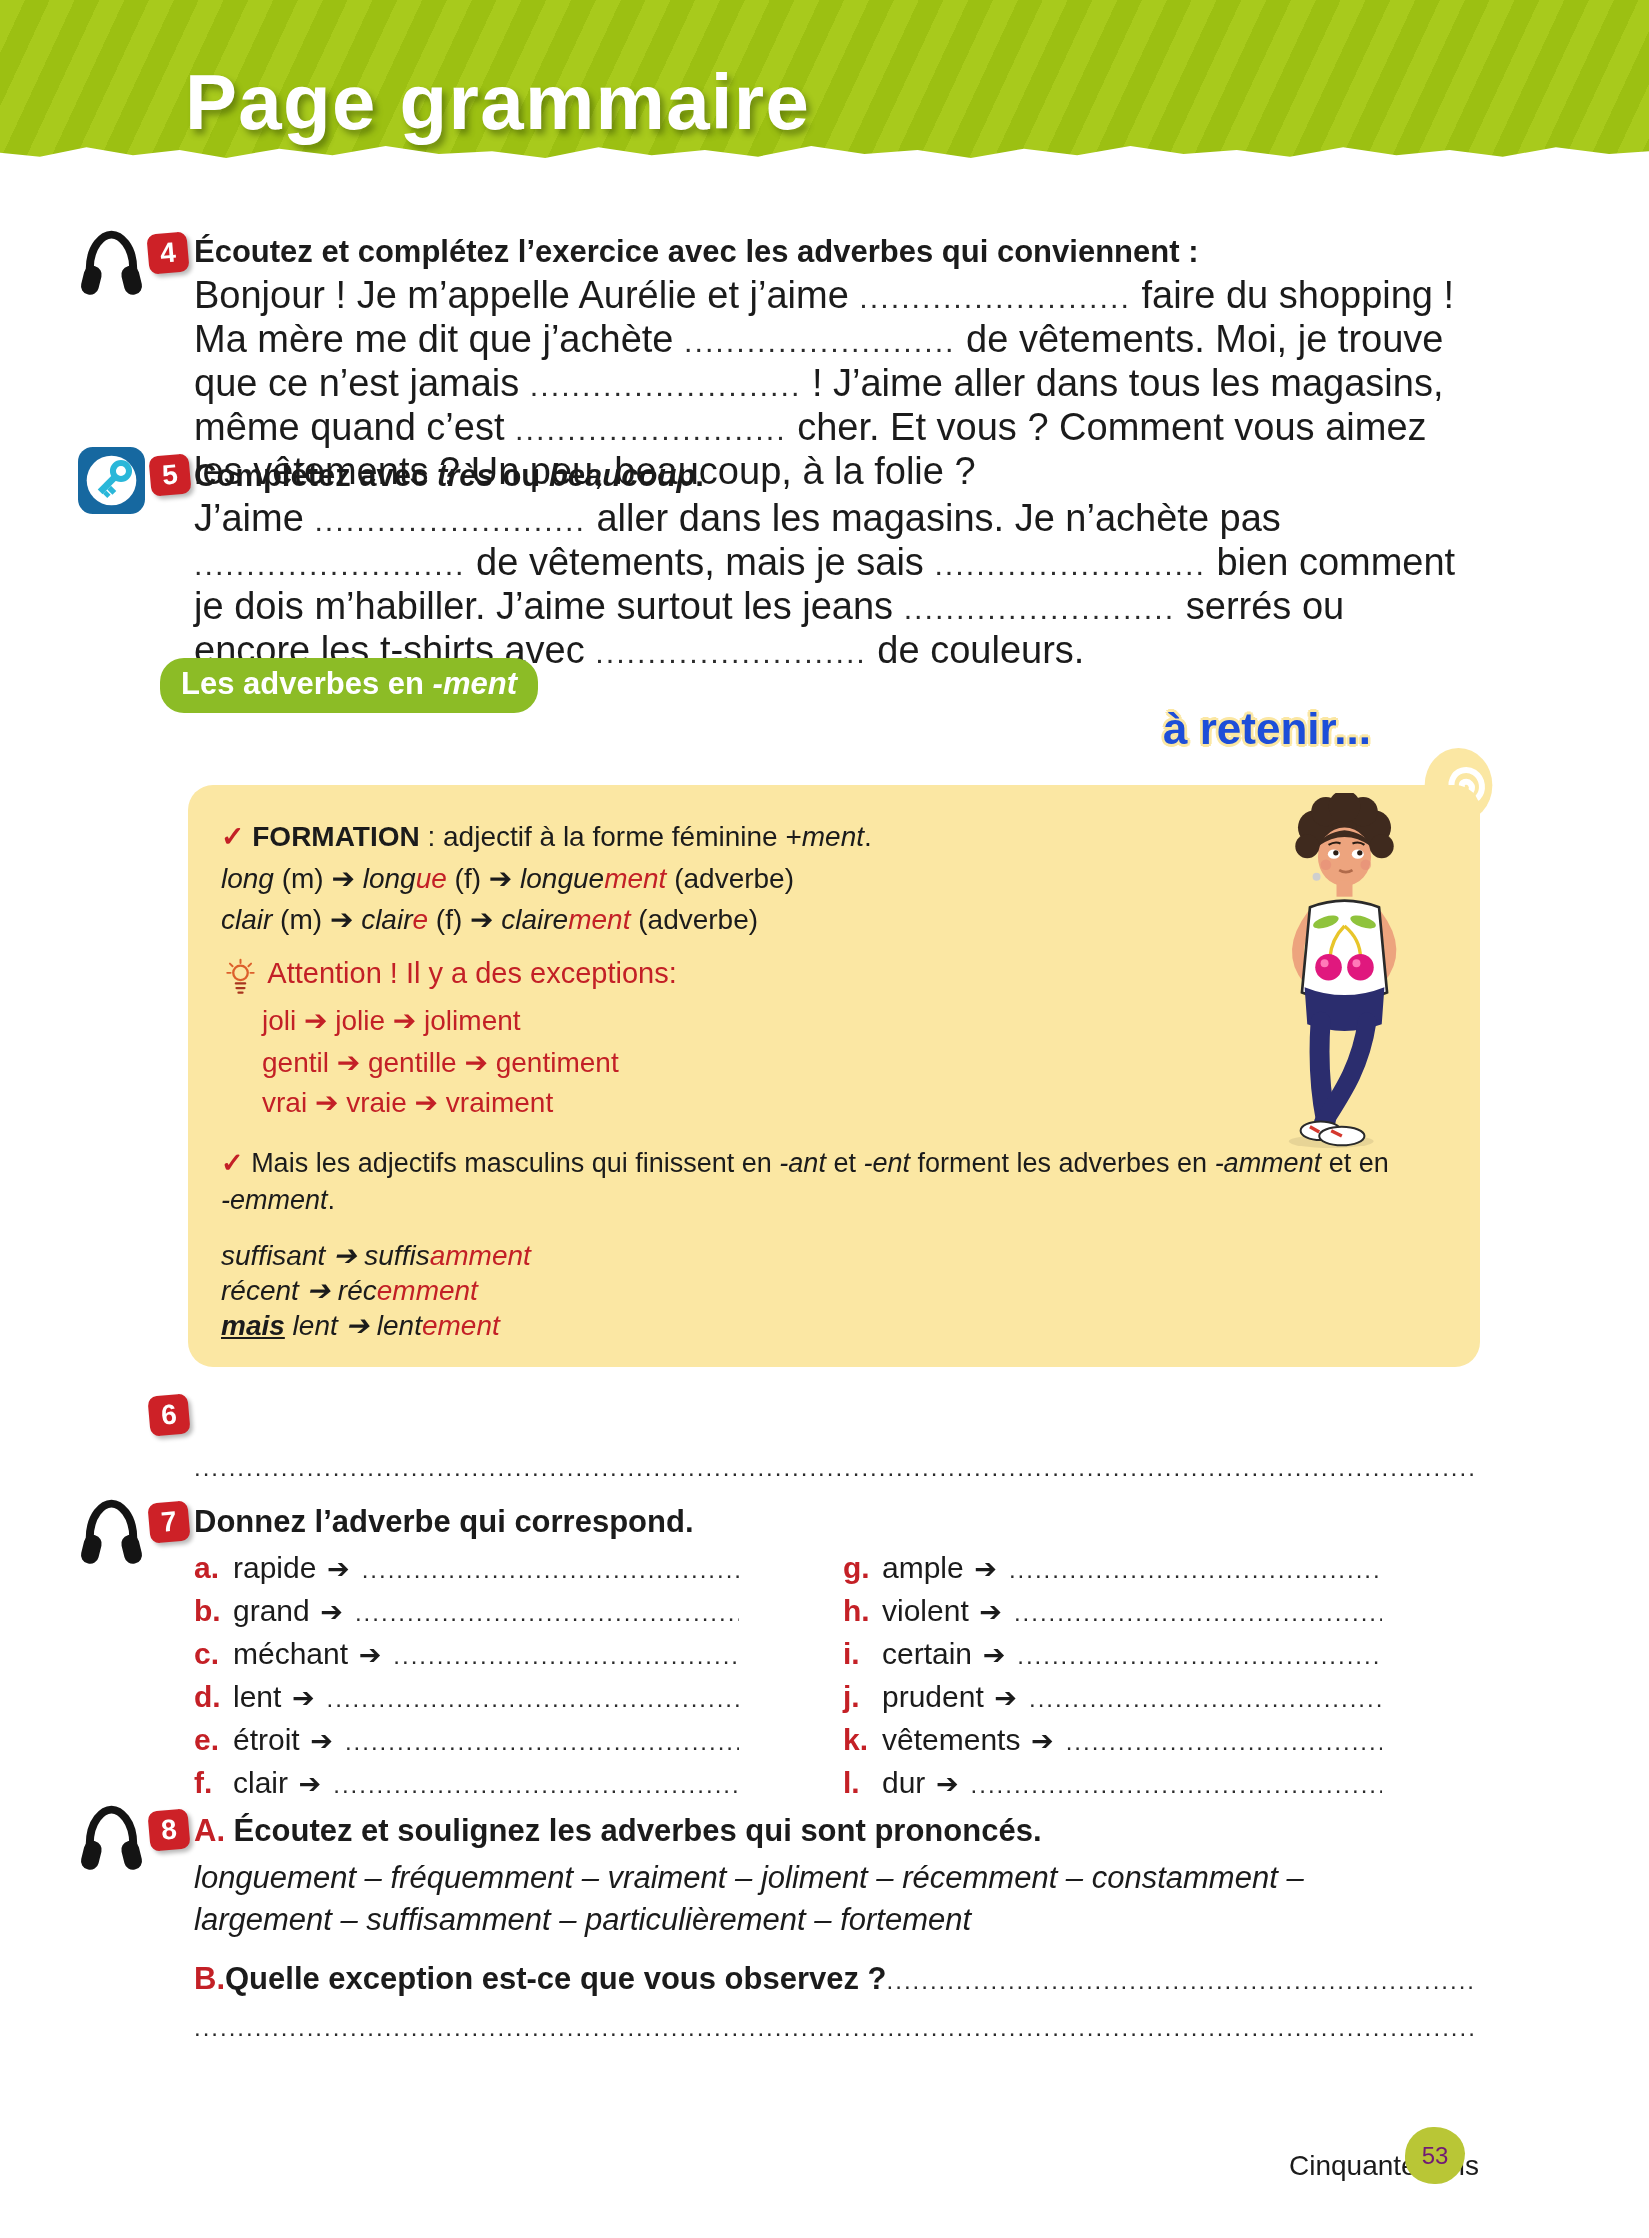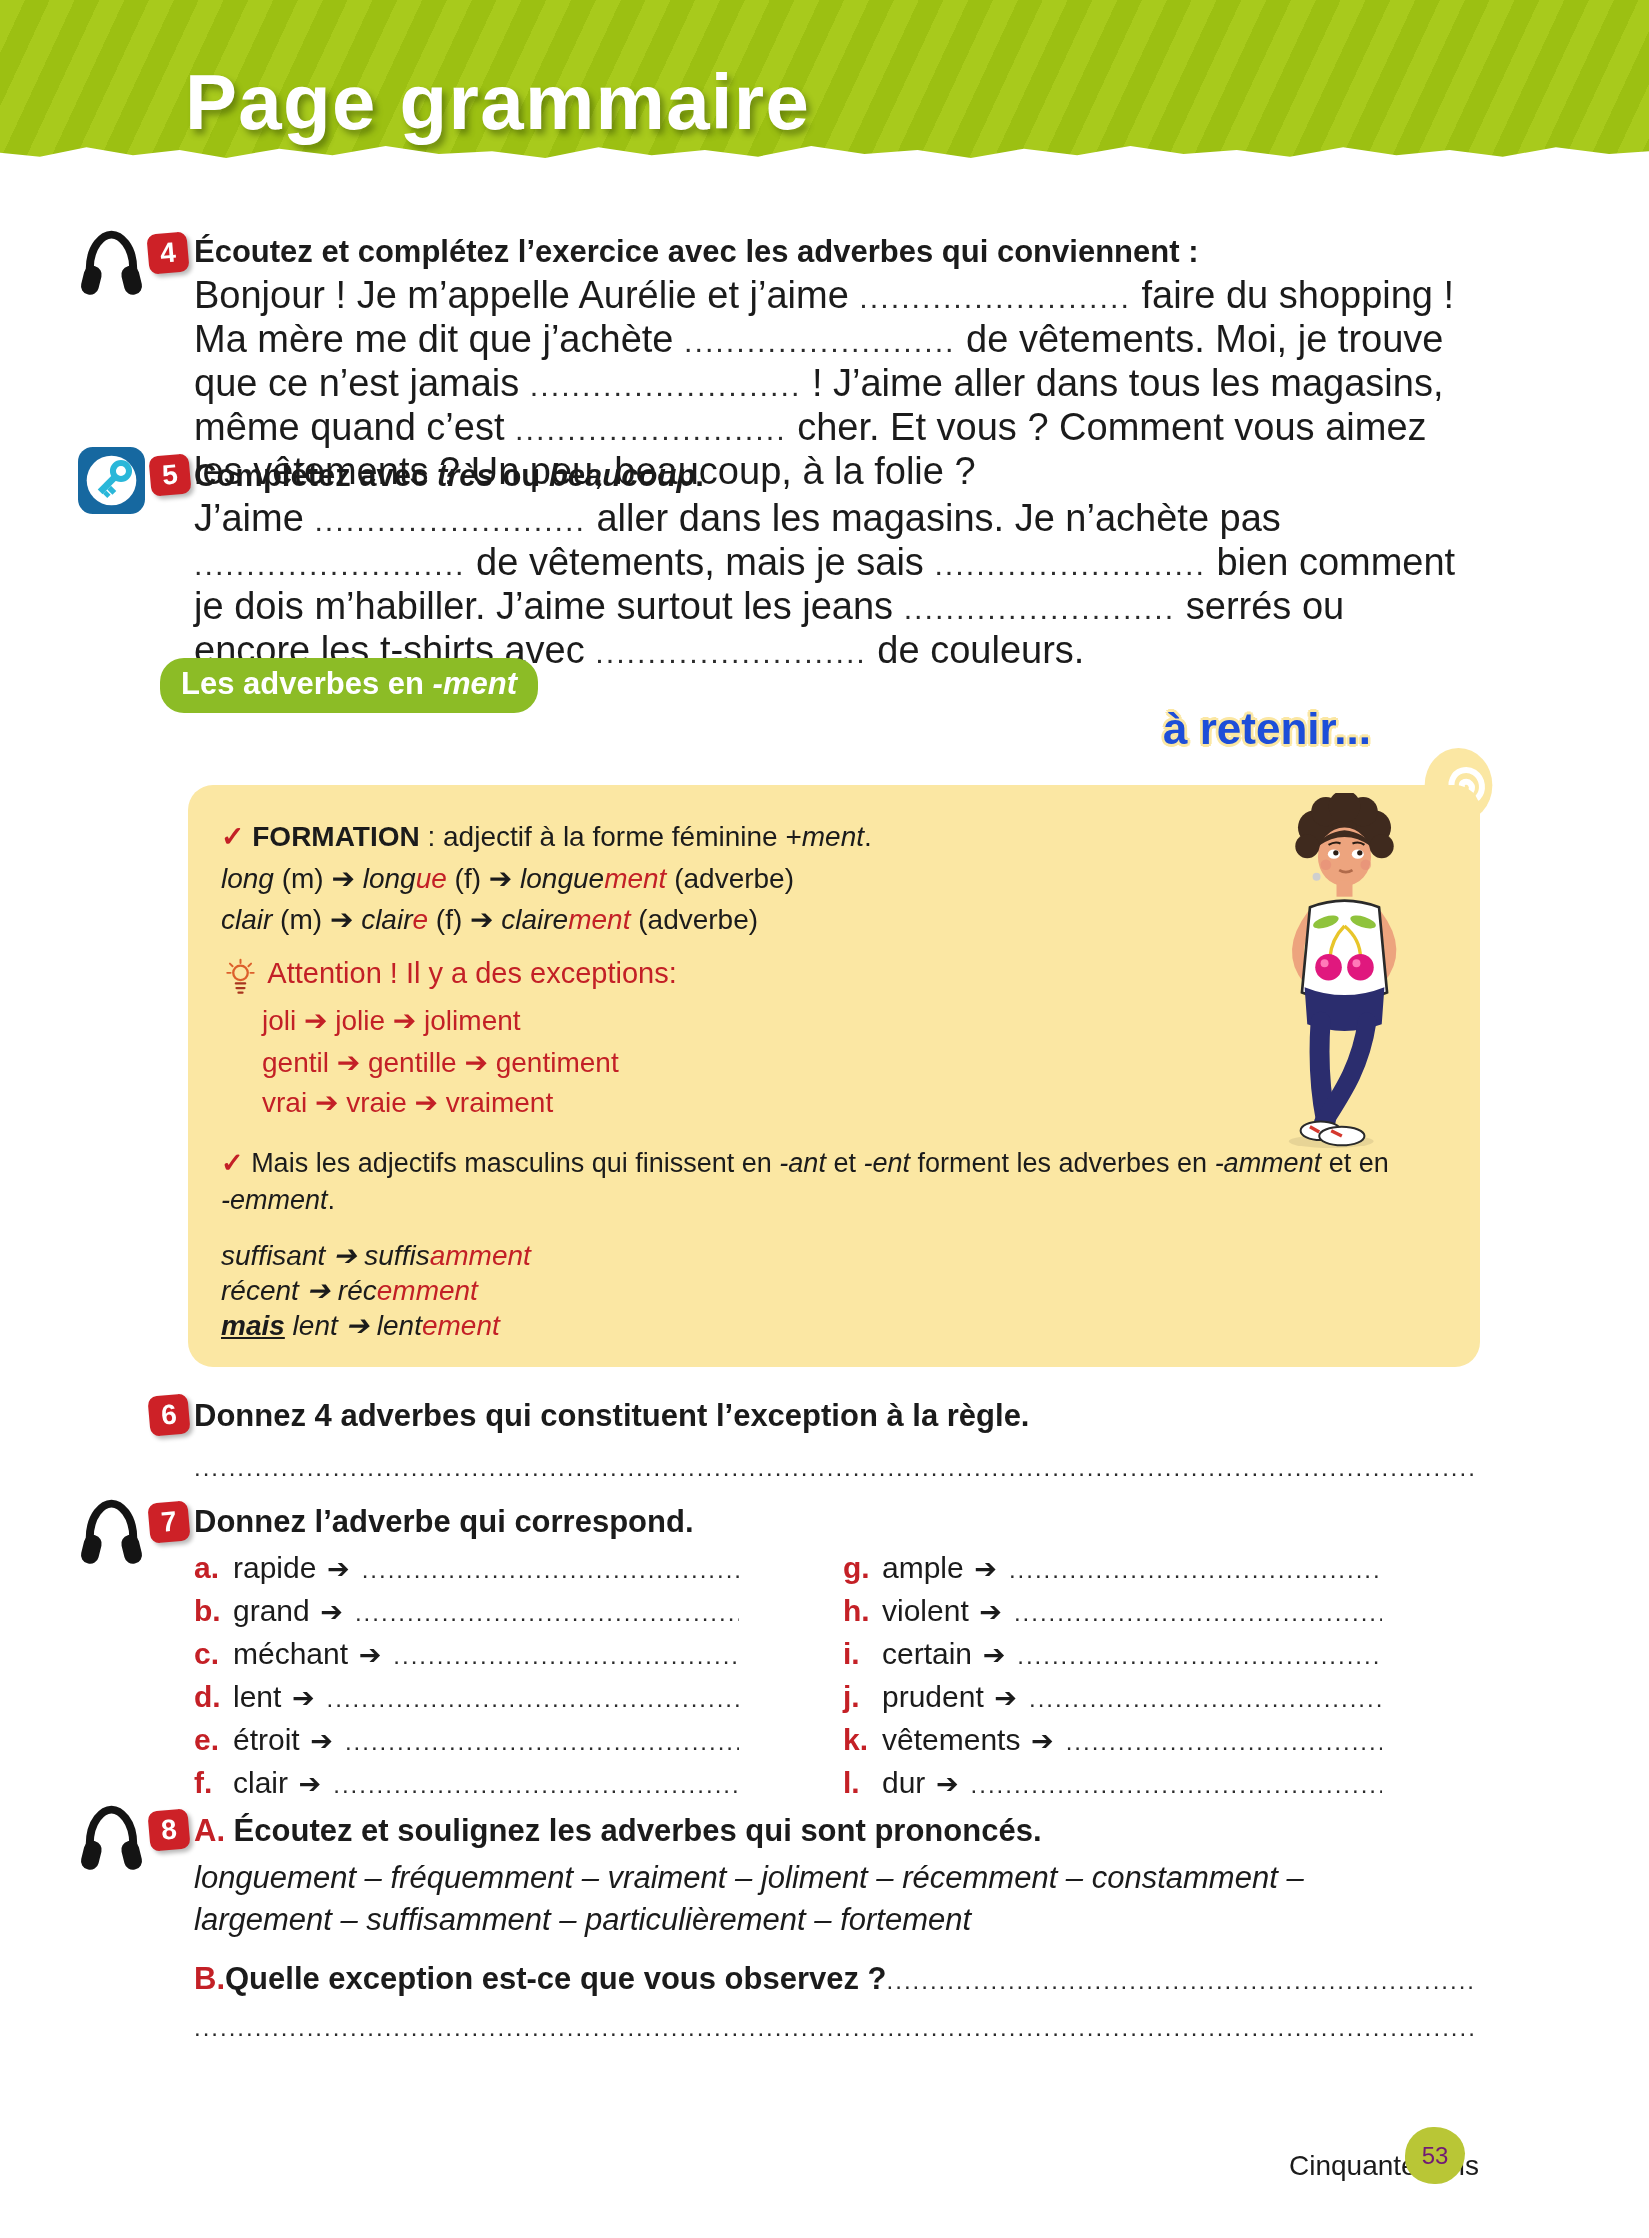--- a/index.html
+++ b/index.html
@@ -175,21 +175,20 @@
       <circle cx="89" cy="128" r="3" fill="#ff7ab8"></circle>
     <path d="M50 146 Q80 158 110 146 L108 174 Q80 184 52 174 Z" fill="#2b2d6e"></path>
     <path d="M62 172 C60 202 62 226 66 246" stroke="#2b2d6e" stroke-width="15" fill="none" stroke-linecap="round"></path>
     <path d="M97 172 C92 206 78 226 64 248" stroke="#2b2d6e" stroke-width="14" fill="none" stroke-linecap="round"></path>
     <ellipse cx="62" cy="254" rx="15" ry="7" fill="#ffffff" stroke="#2a2a2a" stroke-width="1.5"></ellipse>
     <ellipse cx="78" cy="258" rx="17" ry="7" fill="#ffffff" stroke="#2a2a2a" stroke-width="1.5"></ellipse>
     <path d="M54 251 l7 4 M70 254 l8 4" stroke="#d4382e" stroke-width="2.5"></path>
   </svg>
 
   <div class="badge" style="top:1395px;left:149px">6</div>
-  <div class="ex-title" style="top:1398px;left:194px">Donnez 4 adverbes qui constituent l’exception à la règle.</div>
   <div class="dotline" style="top:1454px;left:194px;width:1280px">..........................................................................................................................................................................</div>
 
   <svg class="icon" style="top:1495px;left:78px" width="67" height="78" viewBox="0 0 100 118">
     <path d="M17 66 C17 30 37 13 50 13 C63 13 83 30 83 66" stroke="#141414" stroke-width="12" fill="none" stroke-linecap="round"></path>
     <rect x="6" y="60" width="27" height="44" rx="13" fill="#141414" transform="rotate(14 19 82)"></rect>
     <rect x="67" y="60" width="27" height="44" rx="13" fill="#141414" transform="rotate(-14 81 82)"></rect>
   </svg>
   <div class="badge" style="top:1502px;left:149px">7</div>
   <div class="ex-title" style="top:1504px;left:194px">Donnez l’adverbe qui correspond.</div>
 

